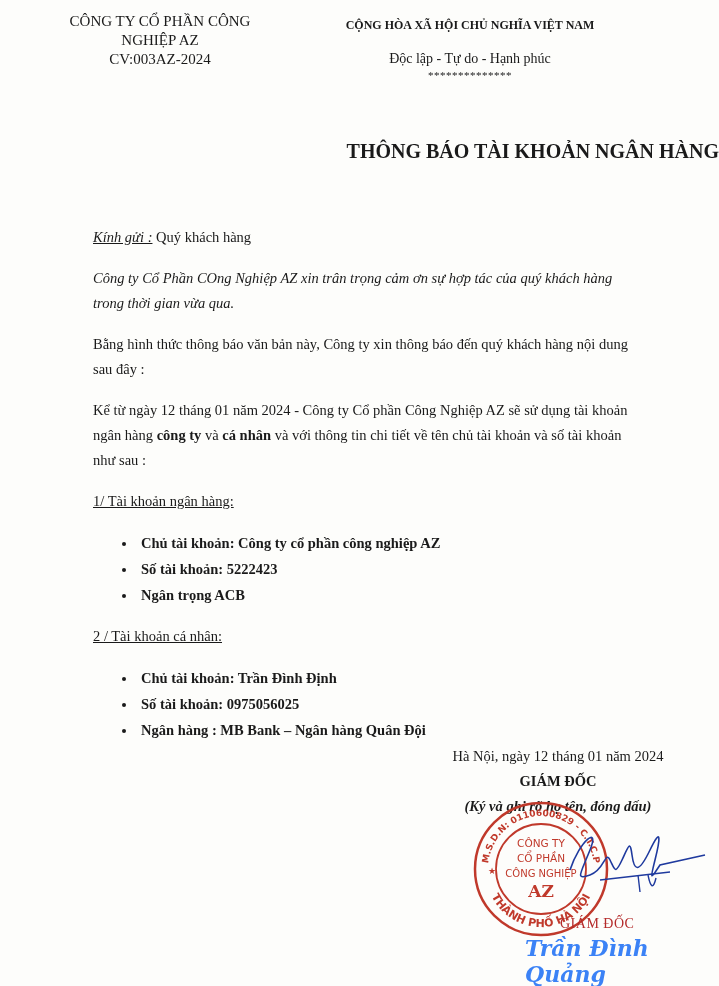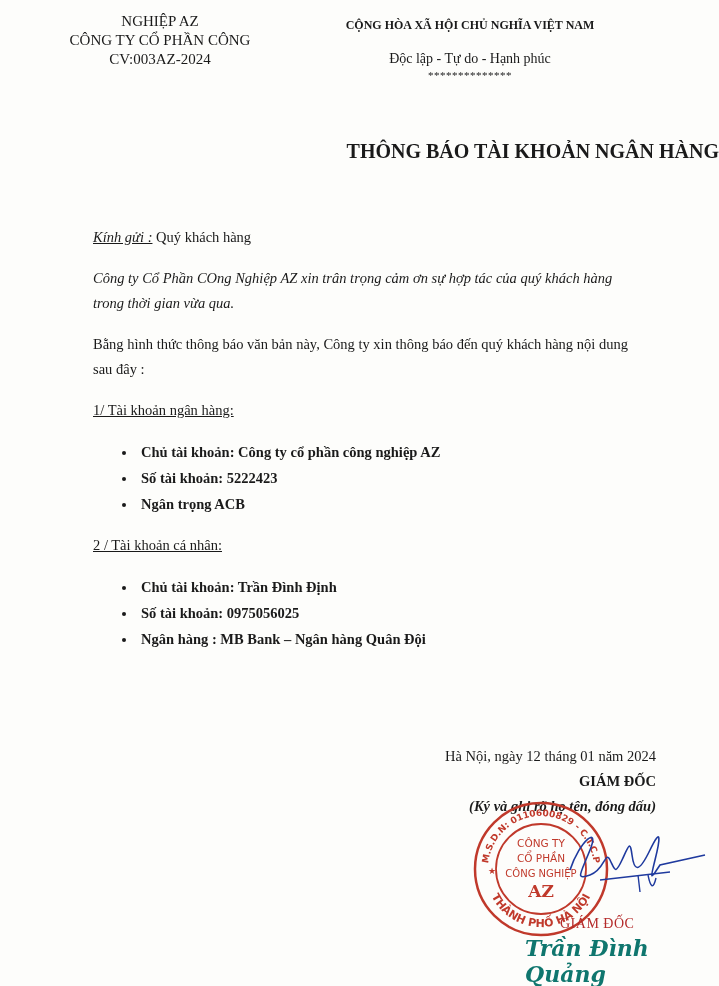--- a/index.html
+++ b/index.html
@@ -16,49 +16,50 @@
   .hdr-right .stars { font-size: 11px; margin-top: 2px; letter-spacing: 0.5px; }
   .title { left: 0; width: 719px; top: 140px; text-align: right; font-weight: bold; font-size: 20px; }
   .body { left: 77px; top: 209px; width: 570px; font-size: 14.5px; line-height: 25px; }
   .body p { margin: 16px; }
   .u { text-decoration: underline; }
   .i { font-style: italic; }
   .b { font-weight: bold; }
   ul { margin: 12px; padding-left: 48px; list-style: disc; }
   ul li { font-weight: bold; line-height: 26px; padding-left: 4px; }
   .closing { margin-top: 27px !important; }
-  .sign { left: 396px; top: 744px; width: 260px; text-align: right; font-size: 14.5px; line-height: 25px; }
+  .sign { left: 428px; top: 744px; width: 260px; text-align: center; font-size: 14.5px; line-height: 25px; }
   .sign .role { font-weight: bold; }
   .sign .note { font-style: italic; font-weight: bold; }
   .stamp { left: 472px; top: 800px; width: 138px; height: 138px; }
   .sig { left: 560px; top: 820px; width: 150px; height: 80px; }
   .signer-title { left: 560px; top: 916px; font-size: 14px; color: #b42a2a; letter-spacing: 0.5px; }
-  .signer-name { left: 525px; top: 935px; font-size: 22px; color: #0f766e; font-style: italic; font-weight: bold; font-family: "DejaVu Serif", serif; }
+  .signer-name { left: 525px; top: 935px; font-size: 22px; color: #3b82f6; font-style: italic; font-weight: bold; font-family: "DejaVu Serif", serif; }
 </style>
 </head>
 <body>
 
 <div class="abs hdr-left">
+  <div>CÔNG TY CỔ PHẦN CÔNG</div>
   <div>NGHIỆP AZ</div>
-  <div>CÔNG TY CỔ PHẦN CÔNG</div>
   <div>CV:003AZ-2024</div>
 </div>
 
 <div class="abs hdr-right">
   <div class="nation">CỘNG HÒA XÃ HỘI CHỦ NGHĨA VIỆT NAM</div>
   <div class="motto">Độc lập - Tự do - Hạnh phúc</div>
   <div class="stars">**************</div>
 </div>
 
 <div class="abs title">THÔNG BÁO TÀI KHOẢN NGÂN HÀNG</div>
 
 <div class="abs body">
   <p><span class="u i">Kính gửi :</span><span> Quý khách hàng</span></p>
   <p class="i">Công ty Cổ Phần COng Nghiệp AZ xin trân trọng cảm ơn sự hợp tác của quý khách hàng trong thời gian vừa qua.</p>
   <p>Bằng hình thức thông báo văn bản này, Công ty xin thông báo đến quý khách hàng nội dung sau đây :</p>
+  <p><span>Kể từ ngày 12 tháng 01 năm 2024 - Công ty Cổ phần Công Nghiệp AZ sẽ sử dụng tài khoản ngân hàng </span><span class="b">công ty</span><span> và </span><span class="b">cá nhân</span><span> và với thông tin chi tiết về tên chủ tài khoản và số tài khoản như sau :</span></p>
 
   <p class="u">1/ Tài khoản ngân hàng:</p>
   <ul>
     <li>Chủ tài khoản: Công ty cổ phần công nghiệp AZ</li>
     <li>Số tài khoản: 5222423</li>
     <li>Ngân trọng ACB</li>
   </ul>
 
   <p class="u">2 / Tài khoản cá nhân:</p>
   <ul>

